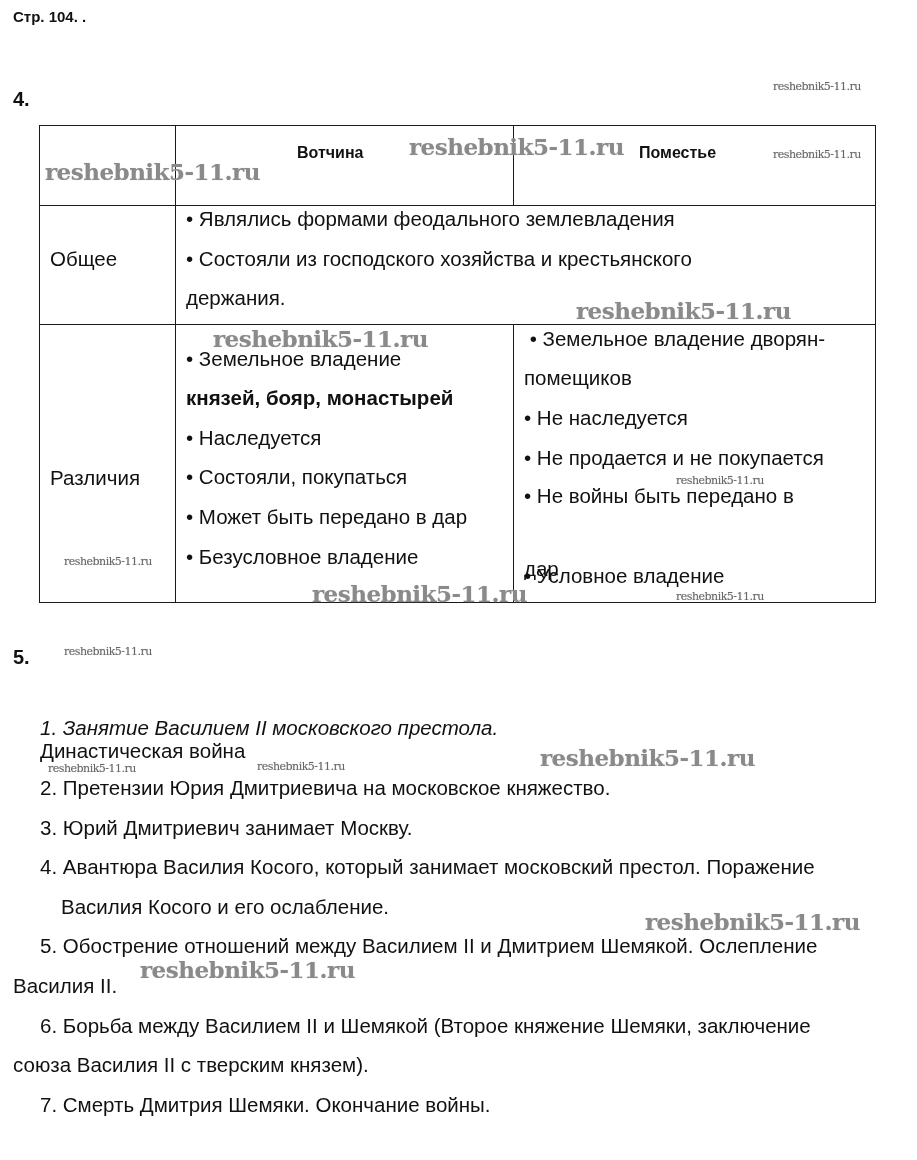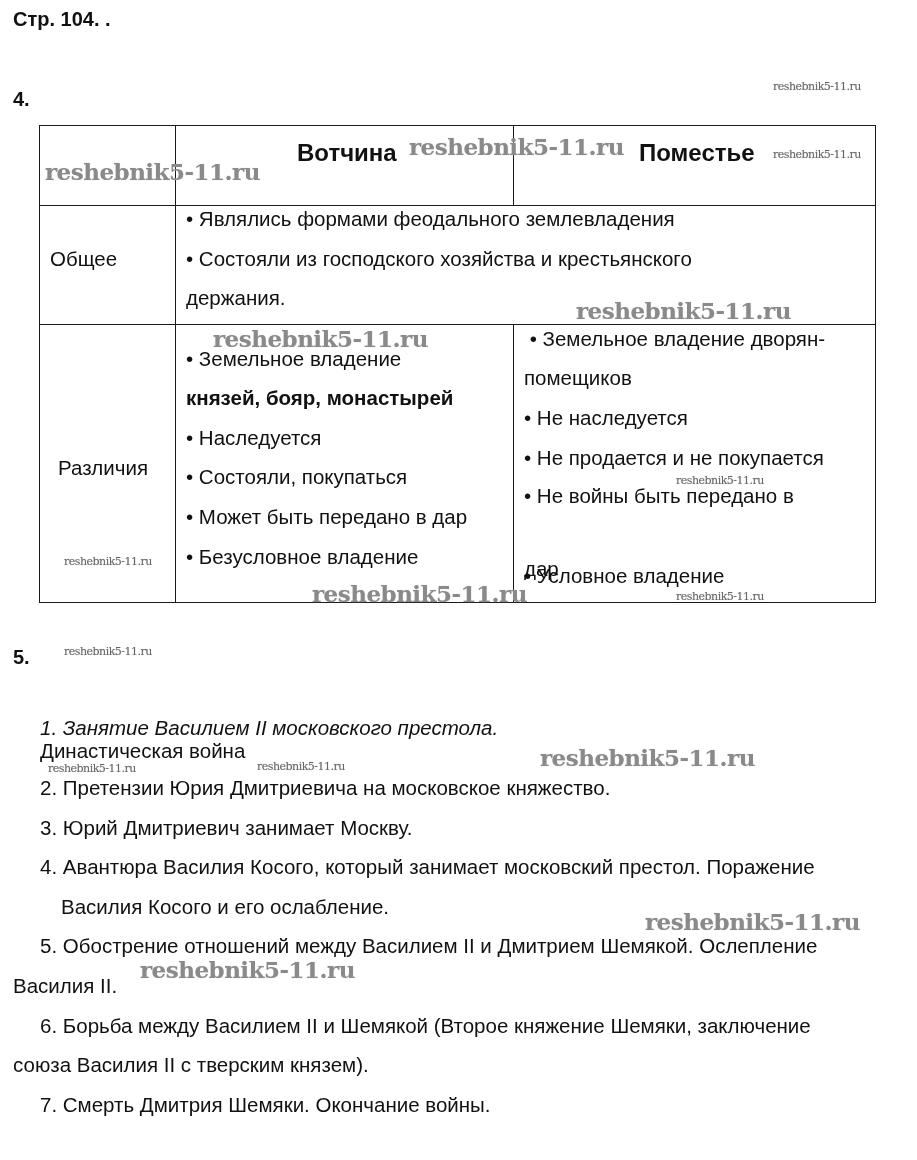--- a/index.html
+++ b/index.html
@@ -1,35 +1,35 @@
 <!DOCTYPE html>
 <html><head>
   <meta charset="utf-8">
   <style>
     html, body { margin: 0; padding: 0; background: #ffffff; }
     body {
       width: 917px; height: 1160px; position: relative; overflow: hidden;
       font-family: "Liberation Sans", sans-serif; color: #111111;
     }
     .abs { position: absolute; white-space: nowrap; }
-    .page-label { left: 13px; top: 8px; font-size: 20px; font-weight: bold; }
+    .page-label { left: 13px; top: 8px; font-size: 15px; font-weight: bold; }
     .task-num { left: 13px; font-size: 20px; font-weight: bold; }
     .wm {
       position: absolute; white-space: nowrap;
       font-family: "DejaVu Serif", serif; font-weight: bold;
       color: #8a8a8a; letter-spacing: -0.5px;
       text-shadow: 0 0 1px #c8c8c8;
     }
     .wm.big { font-size: 23px; }
     .wm.small { font-size: 11px; font-weight: normal; color: #666; }
 
     
     .tbl-line { position: absolute; background: #1a1a1a; }
     .cell-text { position: absolute; font-size: 20.5px; line-height: 39.5px; white-space: nowrap; }
-    .hdr { font-size: 24px; font-weight: bold; }
+    .hdr { font-size: 16px; font-weight: bold; }
 
     .para { position: absolute; font-size: 20.5px; white-space: nowrap; }
   </style>
 </head>
 <body>
 
 <div class="abs page-label">Стр. 104. .</div>
 <div class="abs task-num" style="top:88px;">4.</div>
 
 <div>
@@ -46,21 +46,21 @@
   <div class="tbl-line" style="left:875px; top:125px; width:1px; height:478px;"></div>
 
   <div class="cell-text hdr" style="left:297px; top:133px;">Вотчина</div>
   <div class="cell-text hdr" style="left:639px; top:133px;">Поместье</div>
 
   <div class="cell-text" style="left:50px; top:239px;">Общее</div>
   <div class="cell-text" style="left:186px; top:199px;">• Являлись формами феодального землевладения</div>
   <div class="cell-text" style="left:186px; top:239px;">• Состояли из господского хозяйства и крестьянского</div>
   <div class="cell-text" style="left:186px; top:278px;">держания.</div>
 
-  <div class="cell-text" style="left:50px; top:448px;margin-left:8px;">Различия</div>
+  <div class="cell-text" style="left:50px; top:458px;">Различия</div>
 
   <div class="cell-text" style="left:186px; top:339px;">• Земельное владение</div>
   <div class="cell-text" style="left:186px; top:378px;font-weight:bold;">князей, бояр, монастырей</div>
   <div class="cell-text" style="left:186px; top:418px;">• Наследуется</div>
   <div class="cell-text" style="left:186px; top:457px;">• Состояли, покупаться</div>
   <div class="cell-text" style="left:186px; top:497px;">• Может быть передано в дар</div>
   <div class="cell-text" style="left:186px; top:537px;">• Безусловное владение</div>
 
   <div class="cell-text" style="left:524px; top:319px; white-space:pre;"> • Земельное владение дворян-</div>
   <div class="cell-text" style="left:524px; top:358px;">помещиков</div>

